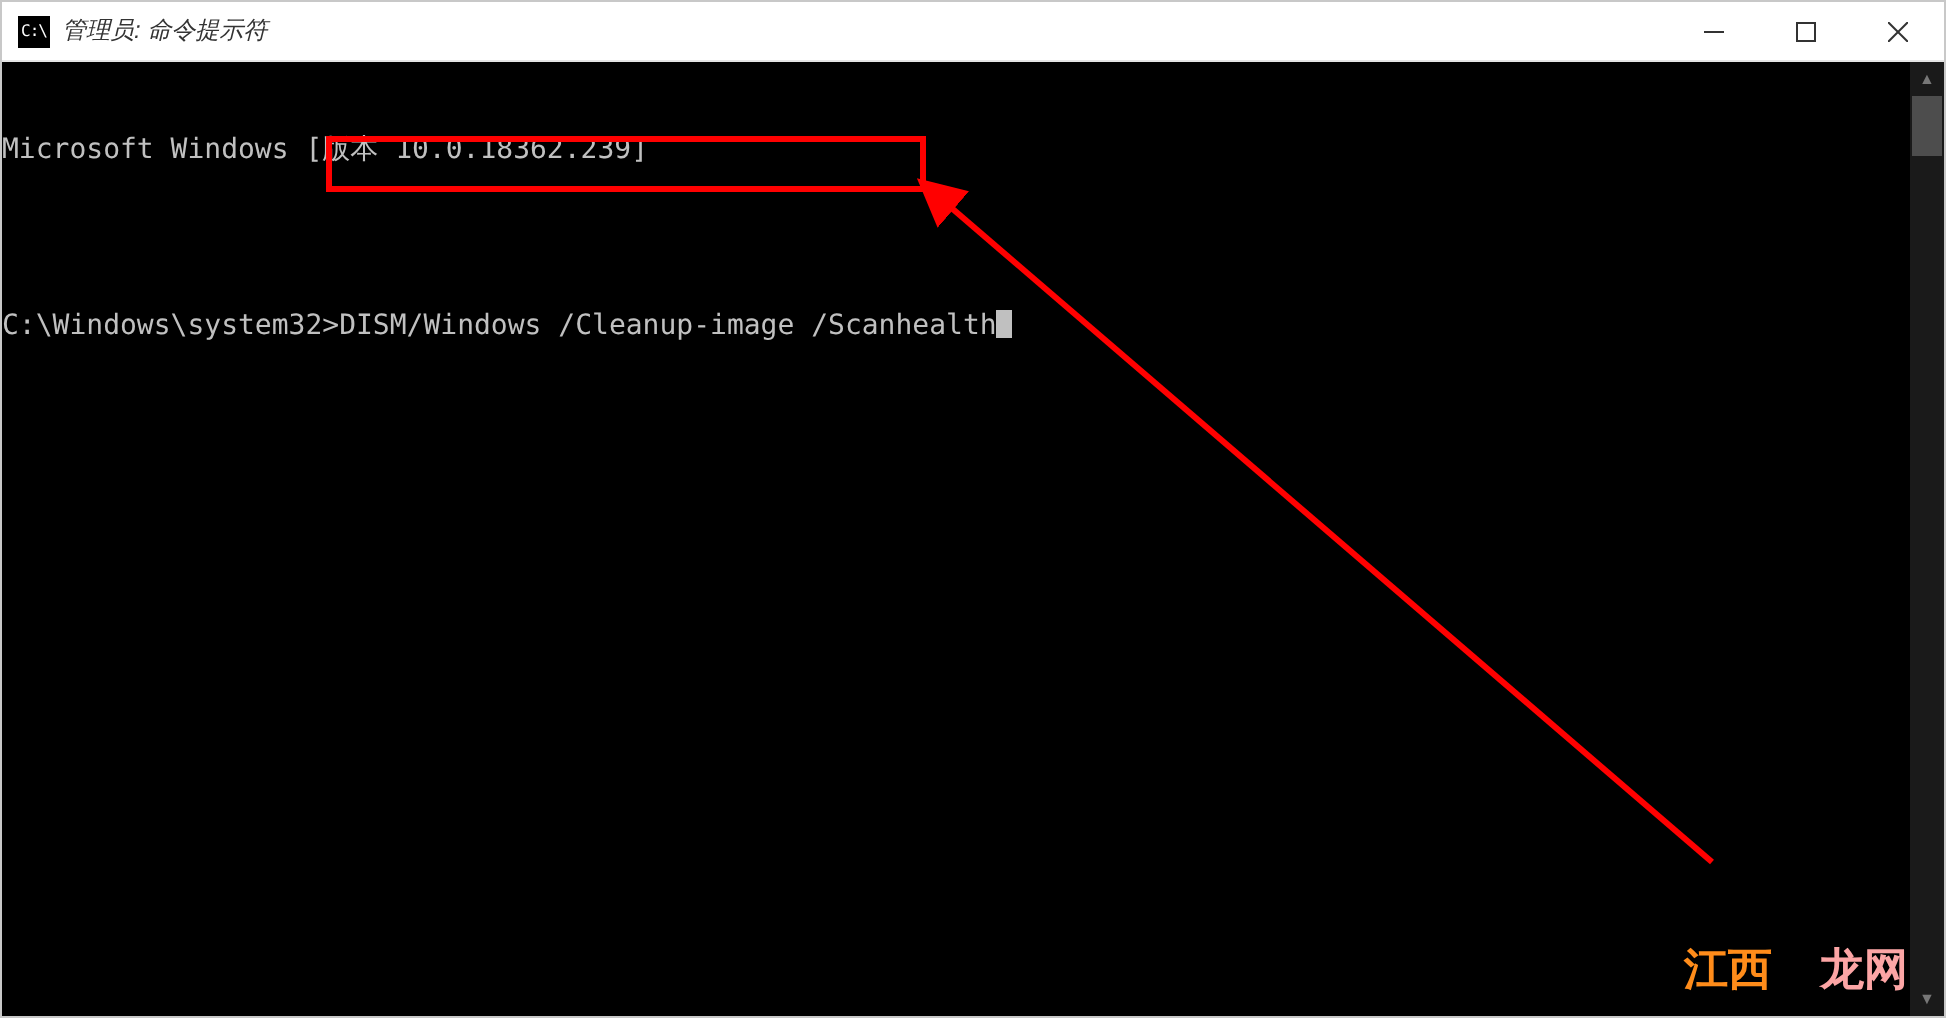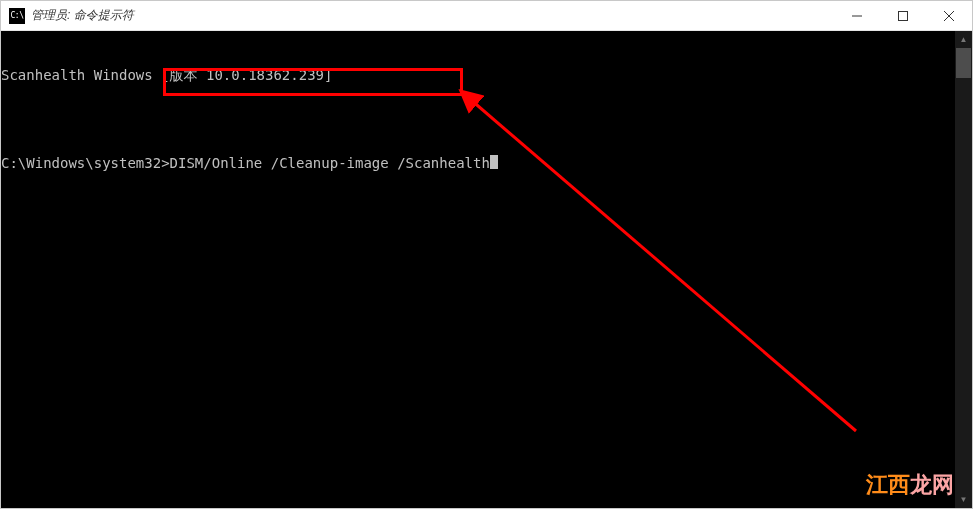--- a/index.html
+++ b/index.html
@@ -123,20 +123,21 @@
     .scroll-arrow.down { bottom: 0; }
     .watermark {
       position: absolute;
       right: 18px;
       bottom: 10px;
       font-size: 22px;
       font-weight: bold;
       font-family: "Microsoft YaHei", sans-serif;
       display: flex;
       align-items: baseline;
+      gap: 24px;
     }
     .watermark .wm-orange {
       color: #ff8c1a;
     }
     .watermark .wm-white {
       color: #fca5a5;
     }
     .cursor-block {
       display: inline-block;
       width: 8px;
@@ -168,23 +169,23 @@
     <div class="ctrl-btn">
       <svg width="10" height="10">
           <line x1="0" y1="0" x2="10" y2="10"></line>
           <line x1="10" y1="0" x2="0" y2="10"></line>
         </svg>
     </div>
   </div>
 </div>
 
 <div class="terminal">
-  <span class="terminal-line">Scanhealth Windows [版本 10.0.18362.239]</span>
+  <span class="terminal-line">Microsoft Windows [版本 10.0.18362.239]</span>
   <span class="terminal-line"></span>
-  <span class="prompt-line"><span>C:\Windows\system32&gt;</span><span>DISM/Online /Cleanup-image /Scanhealth</span><span class="cursor-block"></span></span>
+  <span class="prompt-line"><span>C:\Windows\system32&gt;</span><span>DISM/Windows /Cleanup-image /Scanhealth</span><span class="cursor-block"></span></span>
 
   <div class="highlight-box" style="left:162px; top:37px; width:300px; height:28px;"></div>
 
   <svg class="arrow-annotation" style="left:0; top:0;" width="973" height="479">
     <defs>
       <marker id="arrowhead-start" markerWidth="8" markerHeight="8" refX="2" refY="4" orient="auto">
         <polygon points="8 0, 0 4, 8 8" fill="#ff0000"></polygon>
       </marker>
     </defs>
     <line x1="462" y1="62" x2="855" y2="400" stroke="#ff0000" stroke-width="3" marker-start="url(#arrowhead-start)"></line>

